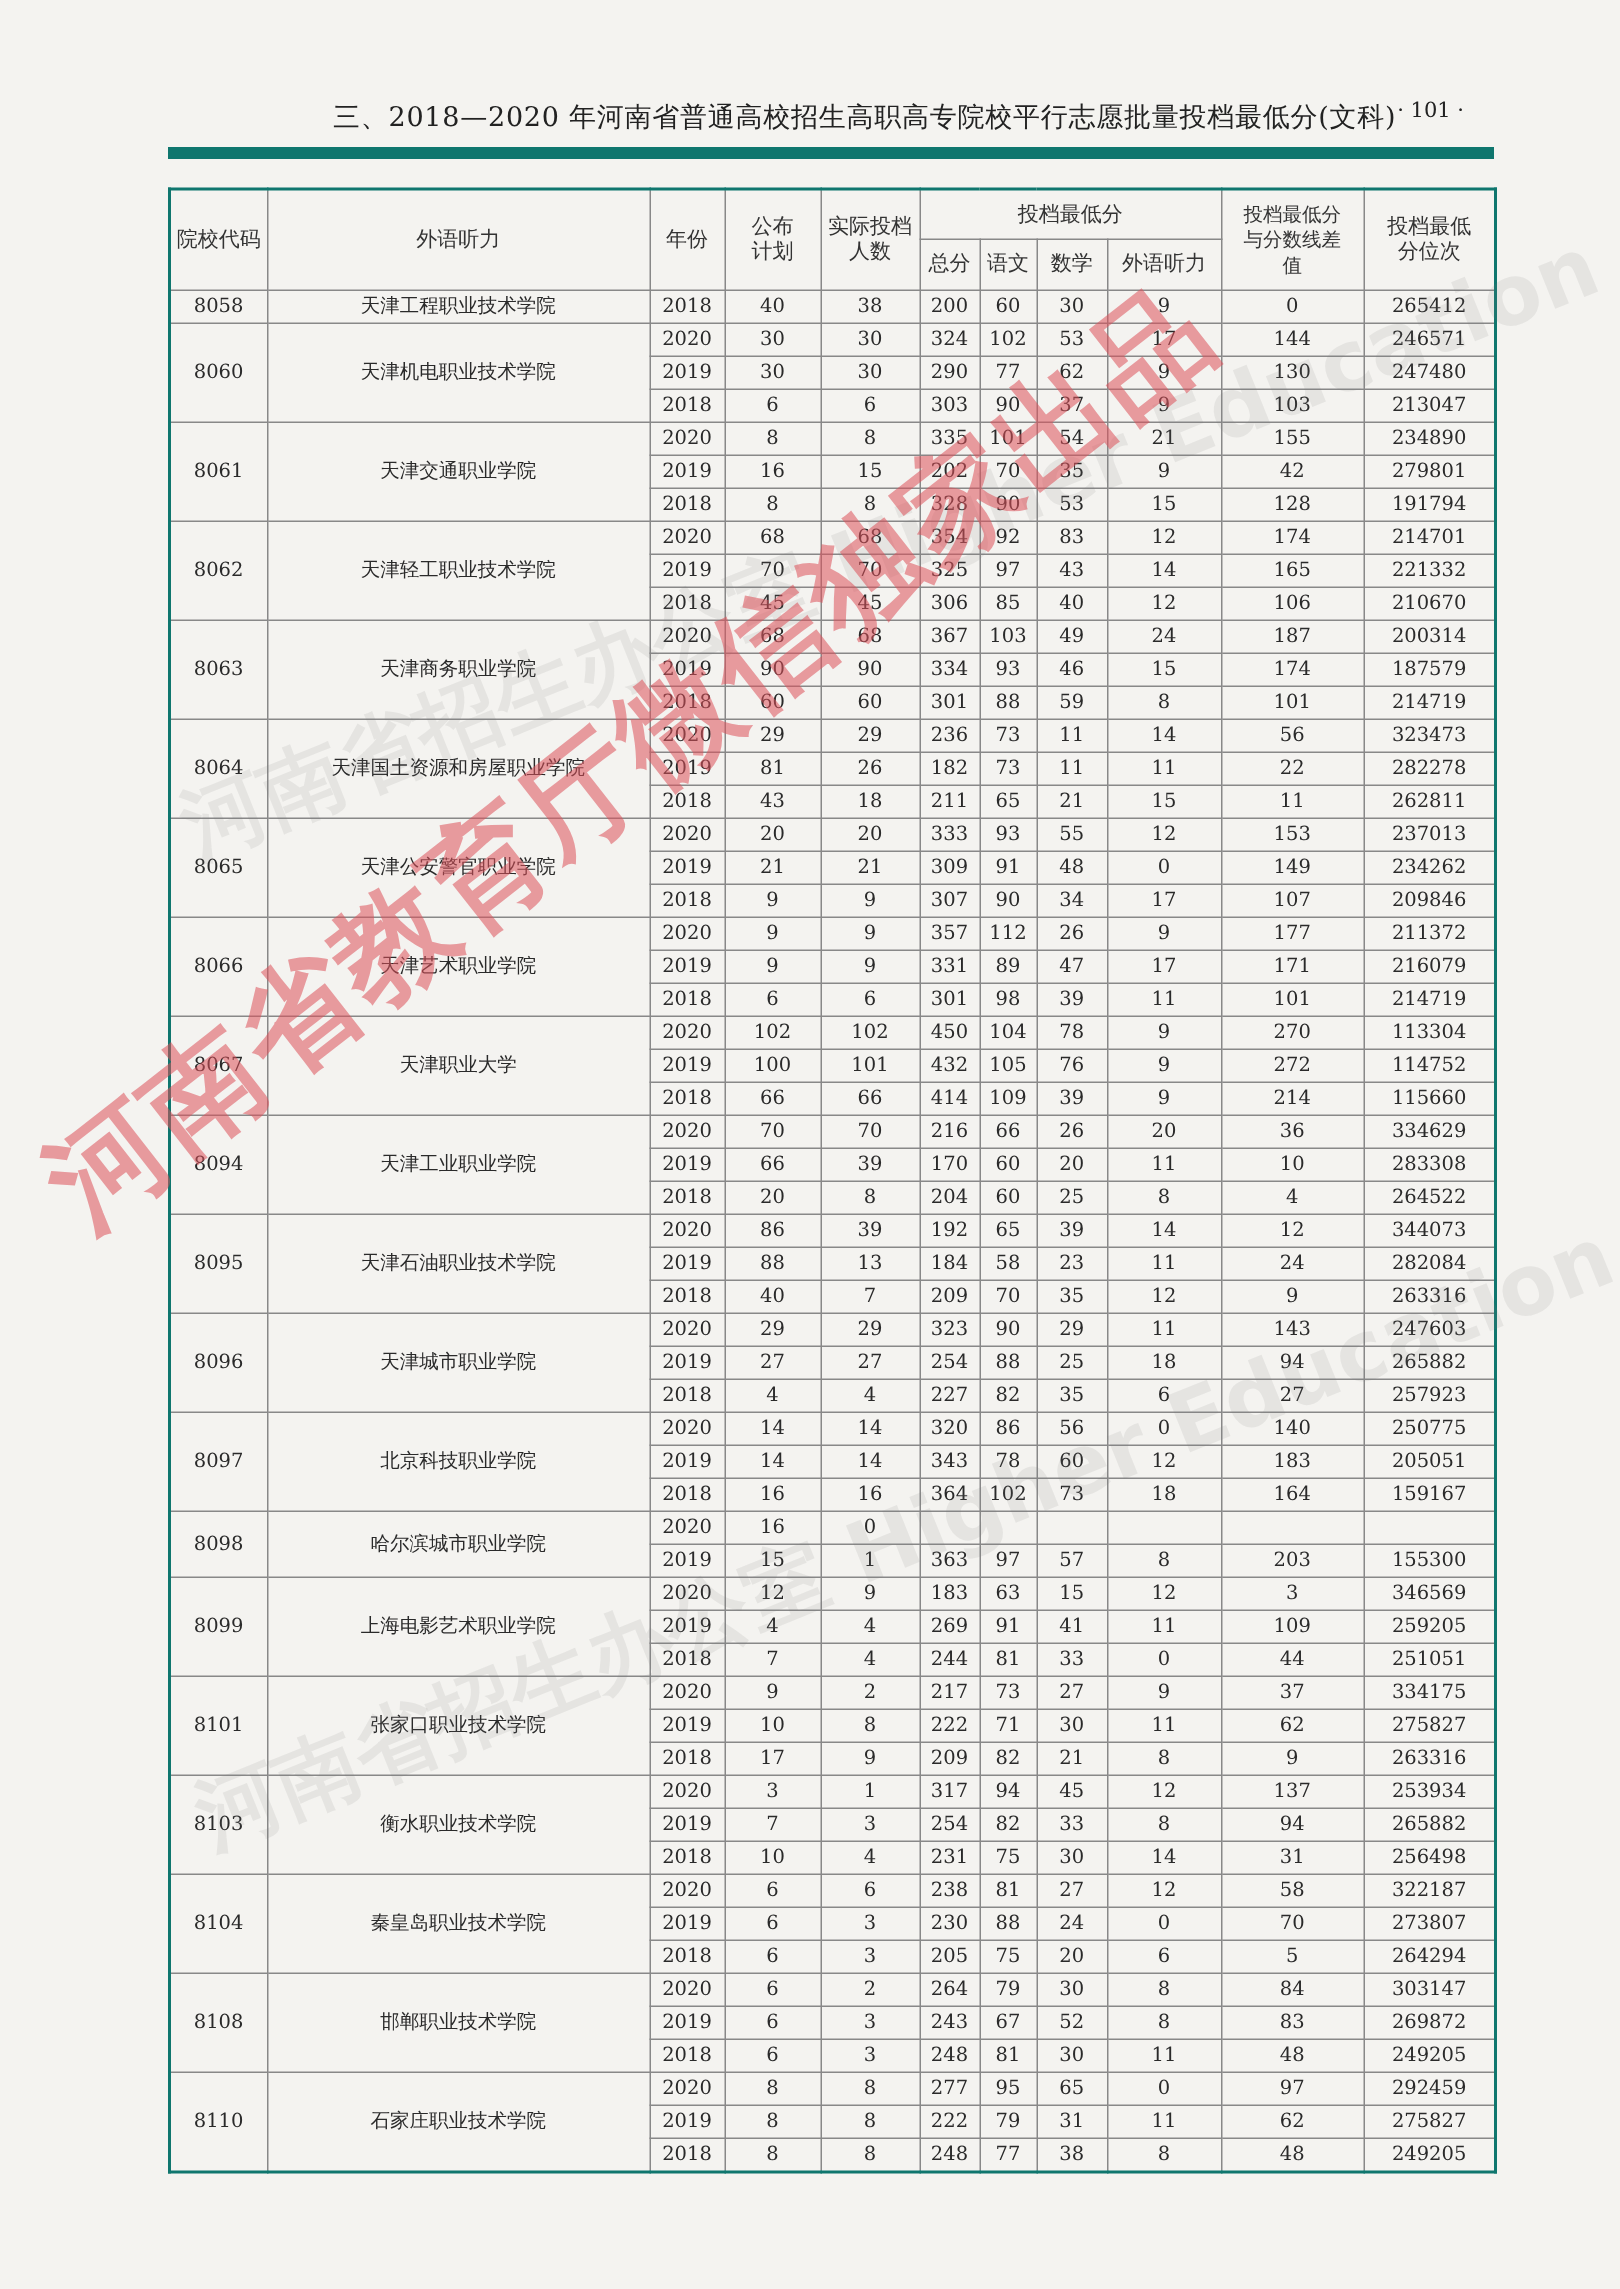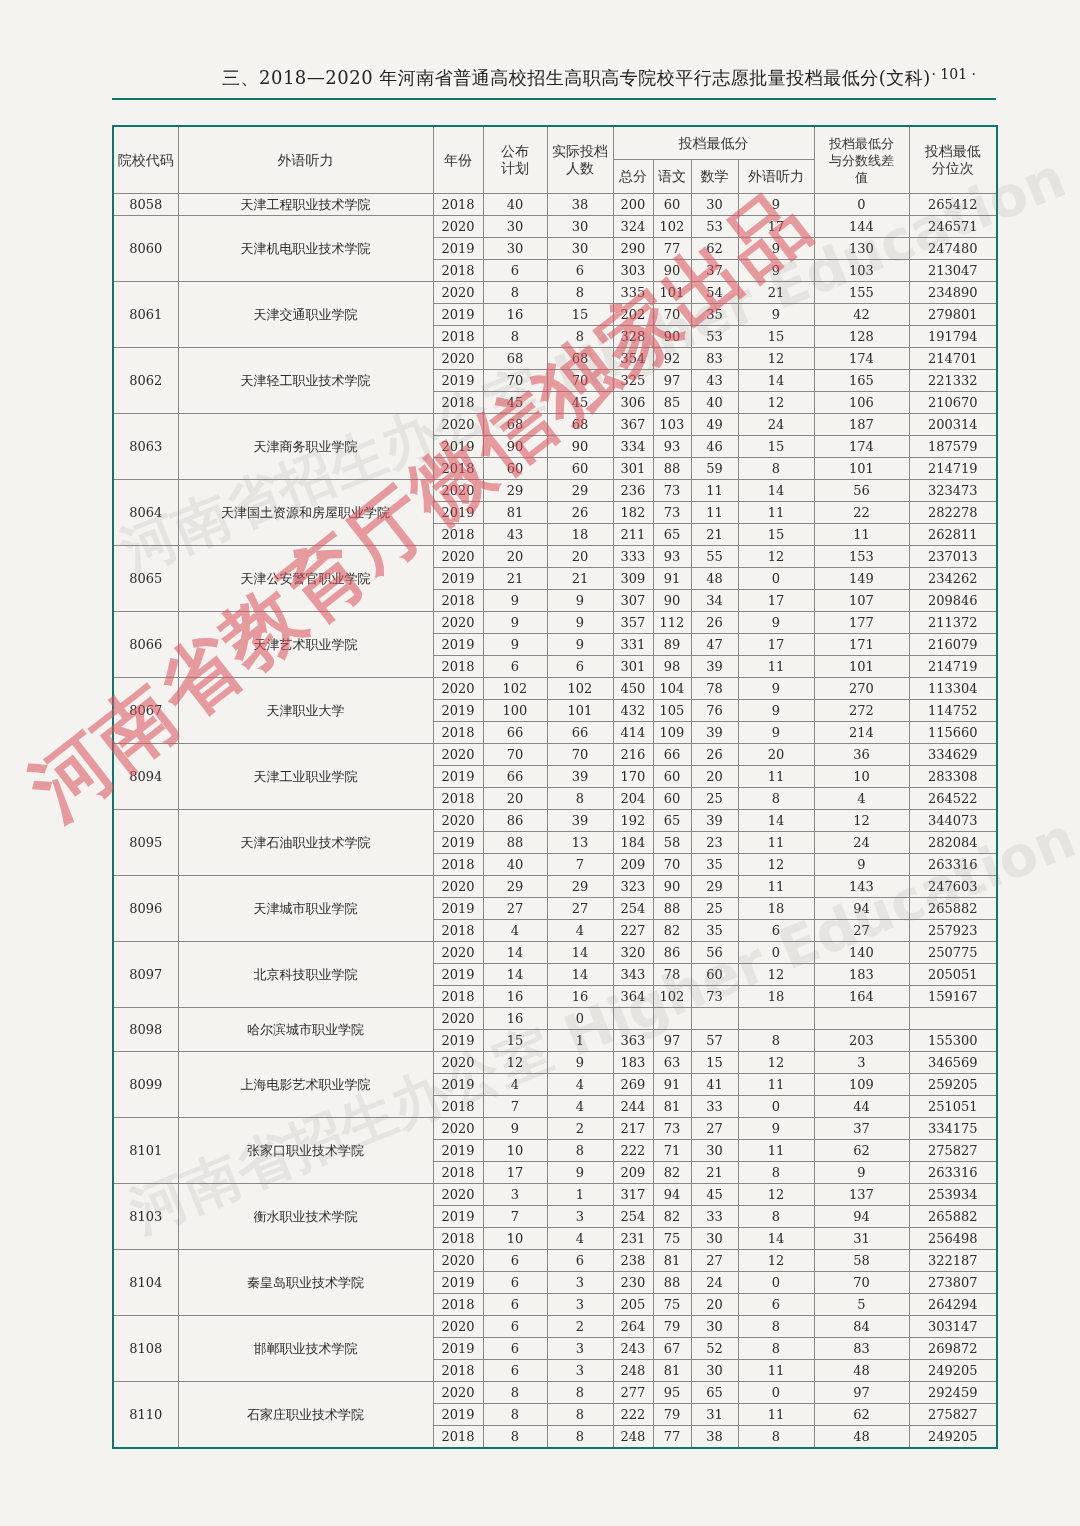--- a/index.html
+++ b/index.html
@@ -2,21 +2,21 @@
 <html><head>
 <meta charset="utf-8">
 <style>
   html, body { margin:0; padding:0; }
   body {
     width:1080px; height:1526px; background:#f4f3f0; position:relative; overflow:hidden;
     font-family:"DejaVu Serif","Liberation Serif",serif; color:#2a2a2a;
   }
   .page-header {
     position:absolute; left:112px; top:62px; width:884px; height:36px;
-    border-bottom:2px solid #0f766e;
+    border-bottom:8px solid #0f766e;
   }
   .page-title {
     position:absolute; left:110px; top:4px; font-size:18px; letter-spacing:0.5px;
     font-family:"DejaVu Serif","Liberation Serif",serif; color:#222; white-space:nowrap;
   }
   .page-number {
     position:absolute; right:20px; top:4px; font-size:14px; color:#222;
   }
   table.data {
     position:absolute; left:112px; top:125px; width:884px;

